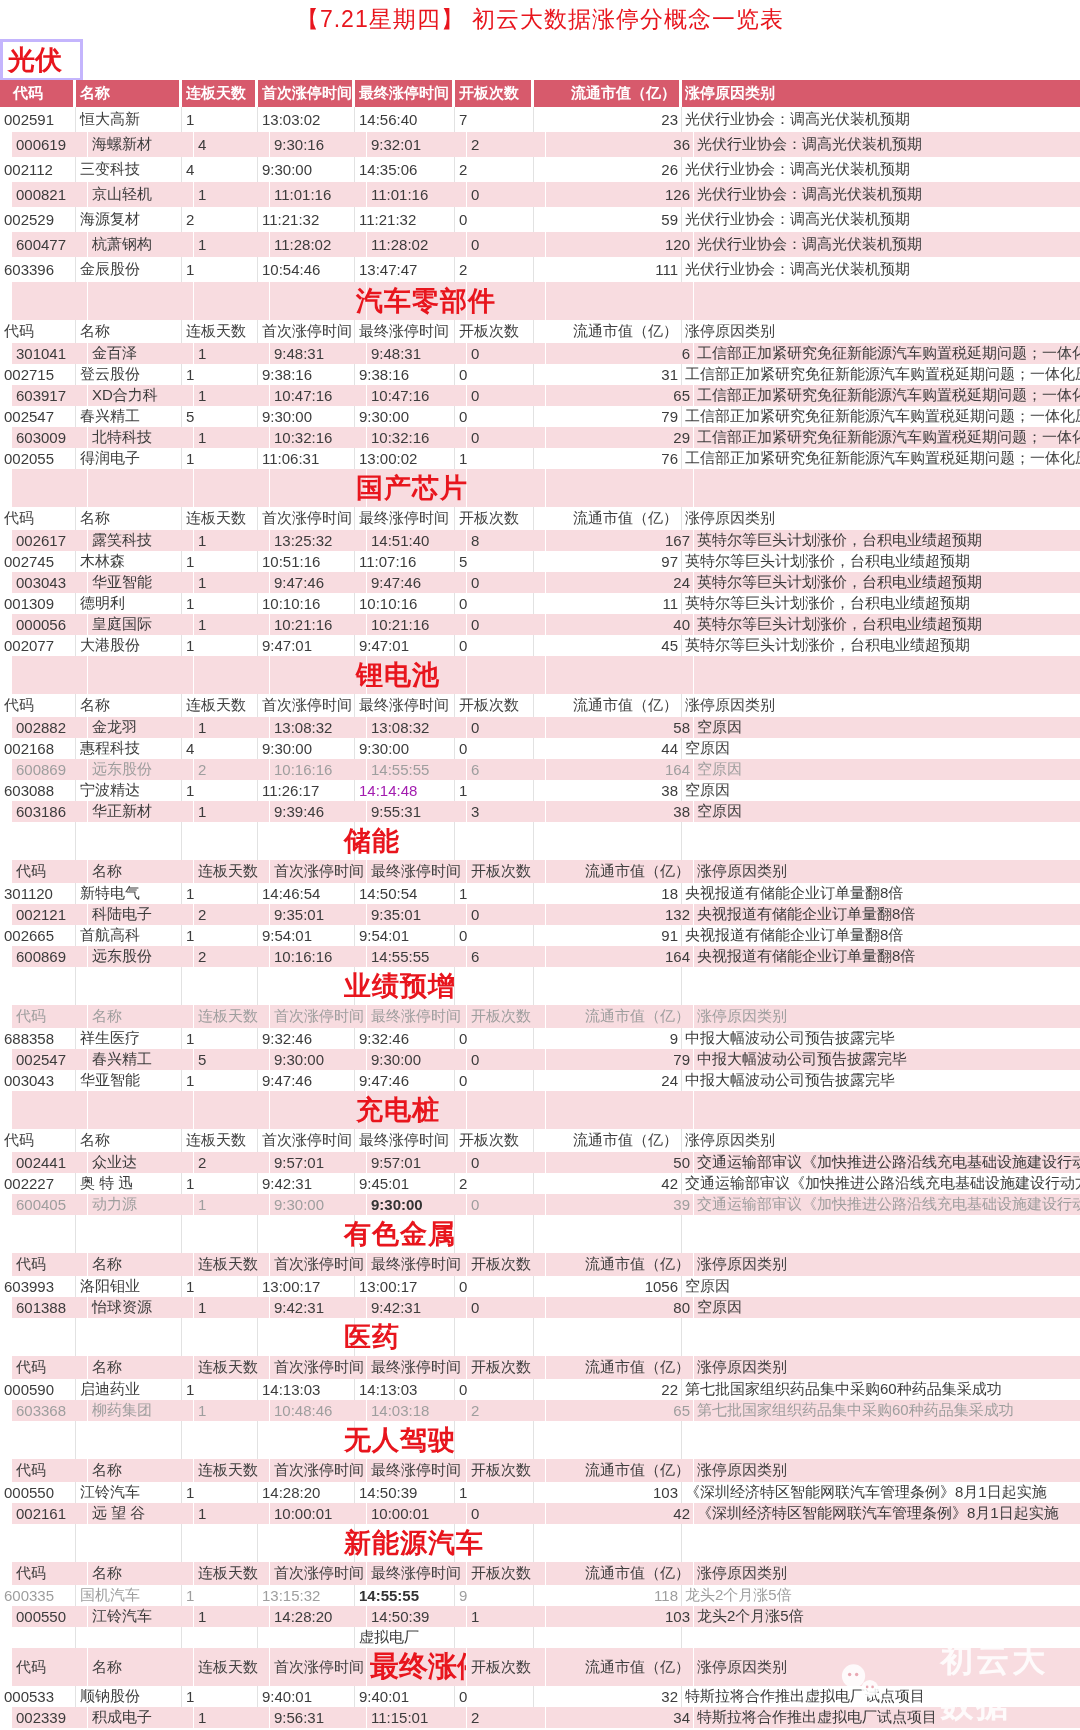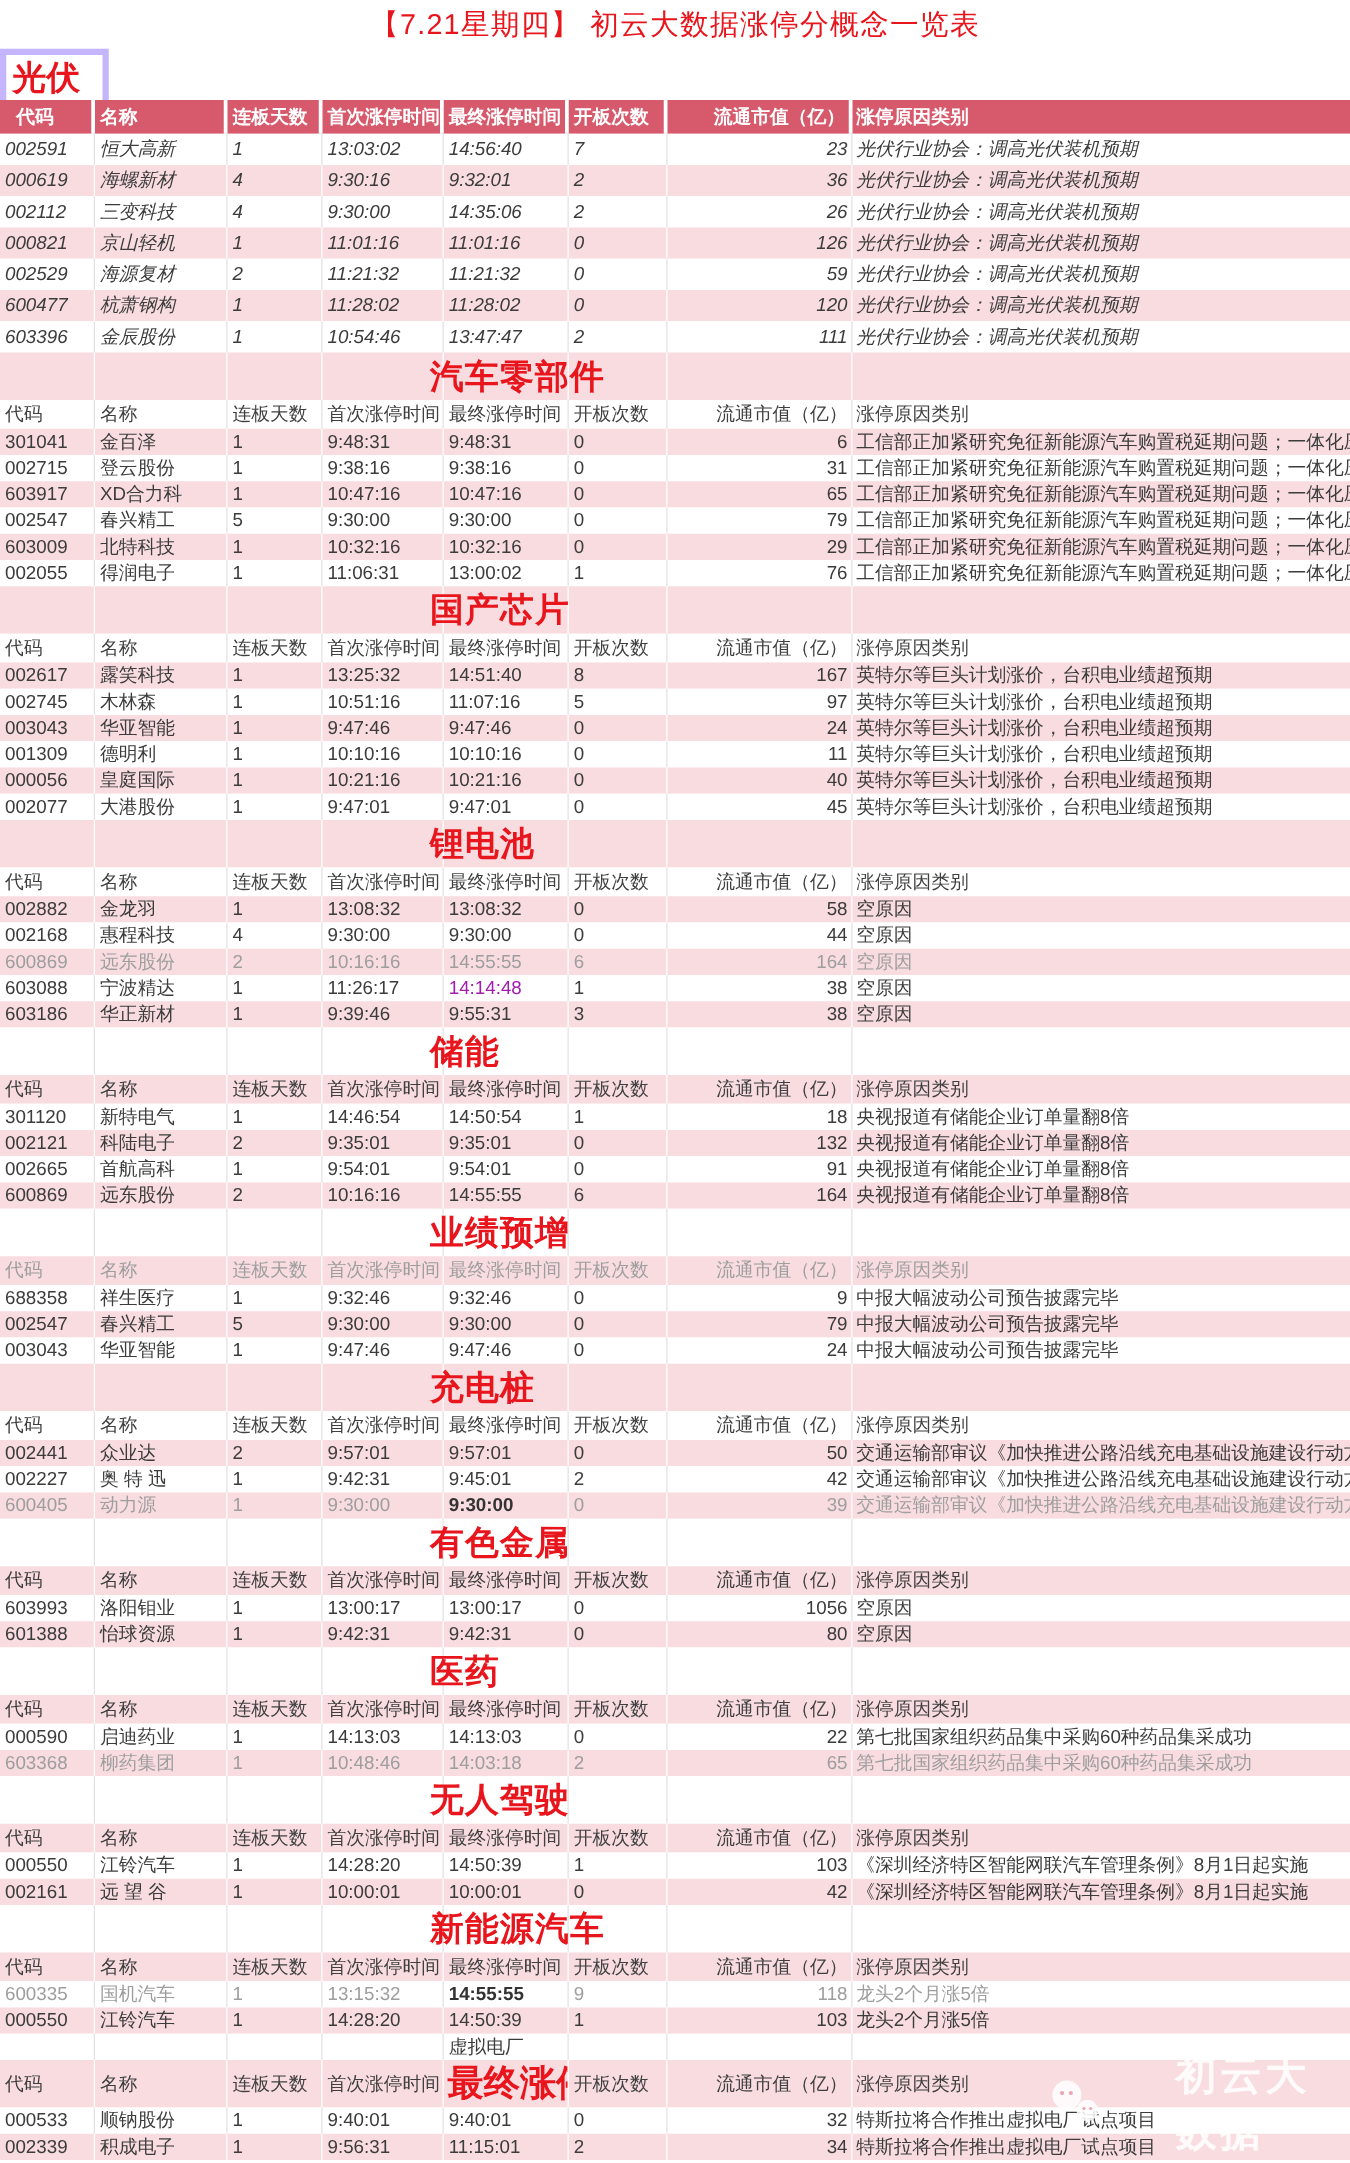--- a/index.html
+++ b/index.html
@@ -13,23 +13,23 @@
     height:38px;display:flex;align-items:center;justify-content:center;
     color:#e8151d;font-size:23px;font-weight:normal;letter-spacing:1px;
   }
   
   .row{
     display:grid;
     grid-template-columns:76px 106px 76px 97px 100px 79px 148px auto;
     position:relative;
   }
   .row.white{background:#ffffff;}
-  .row.pink{background:#f8dce0;}
+  .row.pink{background:#f8dce0;margin-left:12px;}
   .r-data{height:21px;}
-  .r-data-lg{height:25px;font-style:italic;}
+  .r-data-lg{height:25px;}
   .r-head{height:23px;}
   .r-title{height:38px;}
   .r-headbig{height:38px !important;}
   .r-box{height:41px;display:block;}
   .r-strong{height:27px;background:#d75a6c;}
   .cell{
     display:flex;align-items:center;height:100%;
     padding:0 2px 0 4px;white-space:nowrap;overflow:hidden;
     font-size:15px;color:#3c3c3c;box-sizing:border-box;
   }
@@ -51,21 +51,21 @@
     position:absolute;left:344px;top:0;height:100%;
     display:flex;align-items:center;
     color:#e8151d;font-size:27px;font-weight:bold;letter-spacing:1px;
     pointer-events:none;
   }
   .overlay-red{
     color:#e8151d !important;font-size:29px !important;font-weight:bold;
     letter-spacing:0;padding-left:3px !important;
   }
   .pv-box{
-    width:72px;height:36px;margin-top:1px;border:5px solid #c4b5fd;
+    width:72px;height:36px;margin-top:1px;border:3px solid #c4b5fd;
     background:#fff;display:flex;align-items:center;padding-left:5px;
     color:#e8151d;font-size:27px;font-weight:bold;box-sizing:content-box;
   }
   
   .watermark{
     position:absolute;left:838px;top:1638px;display:flex;align-items:center;
     z-index:5;pointer-events:none;gap:48px;
   }
   .watermark .wm-text{
     color:rgba(255,255,255,0.78);font-size:33px;font-weight:bold;

